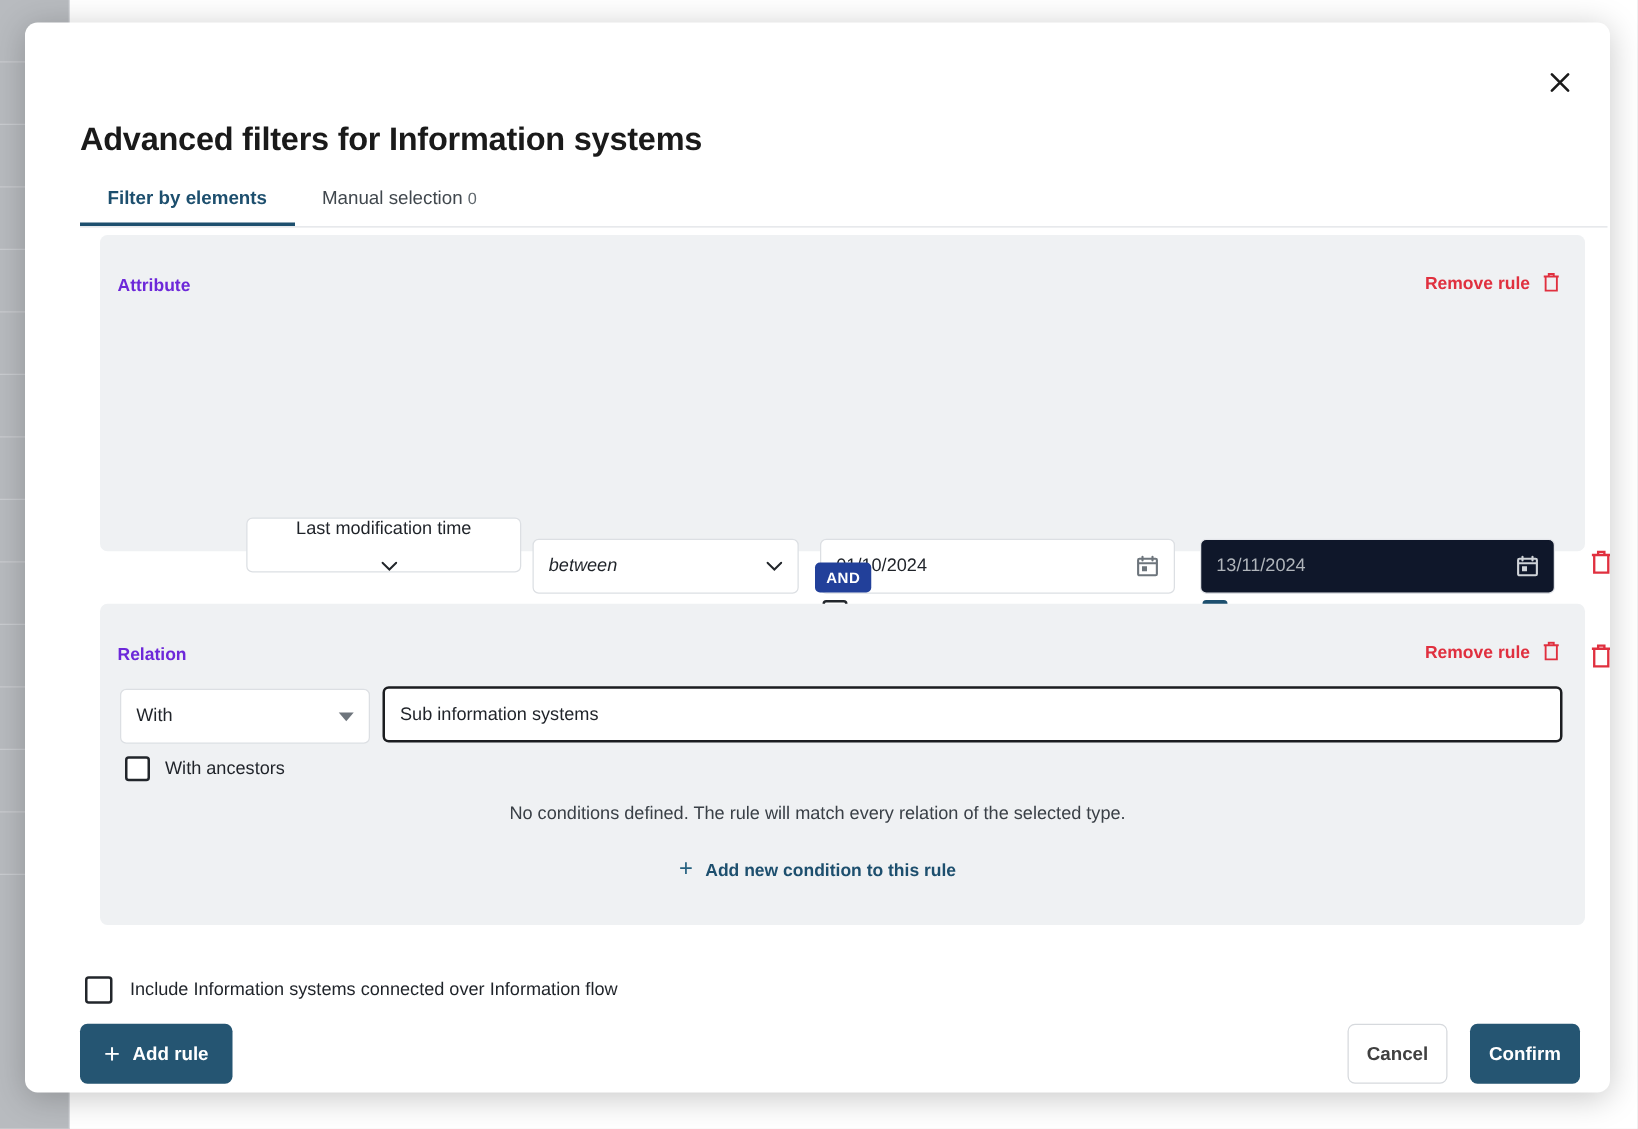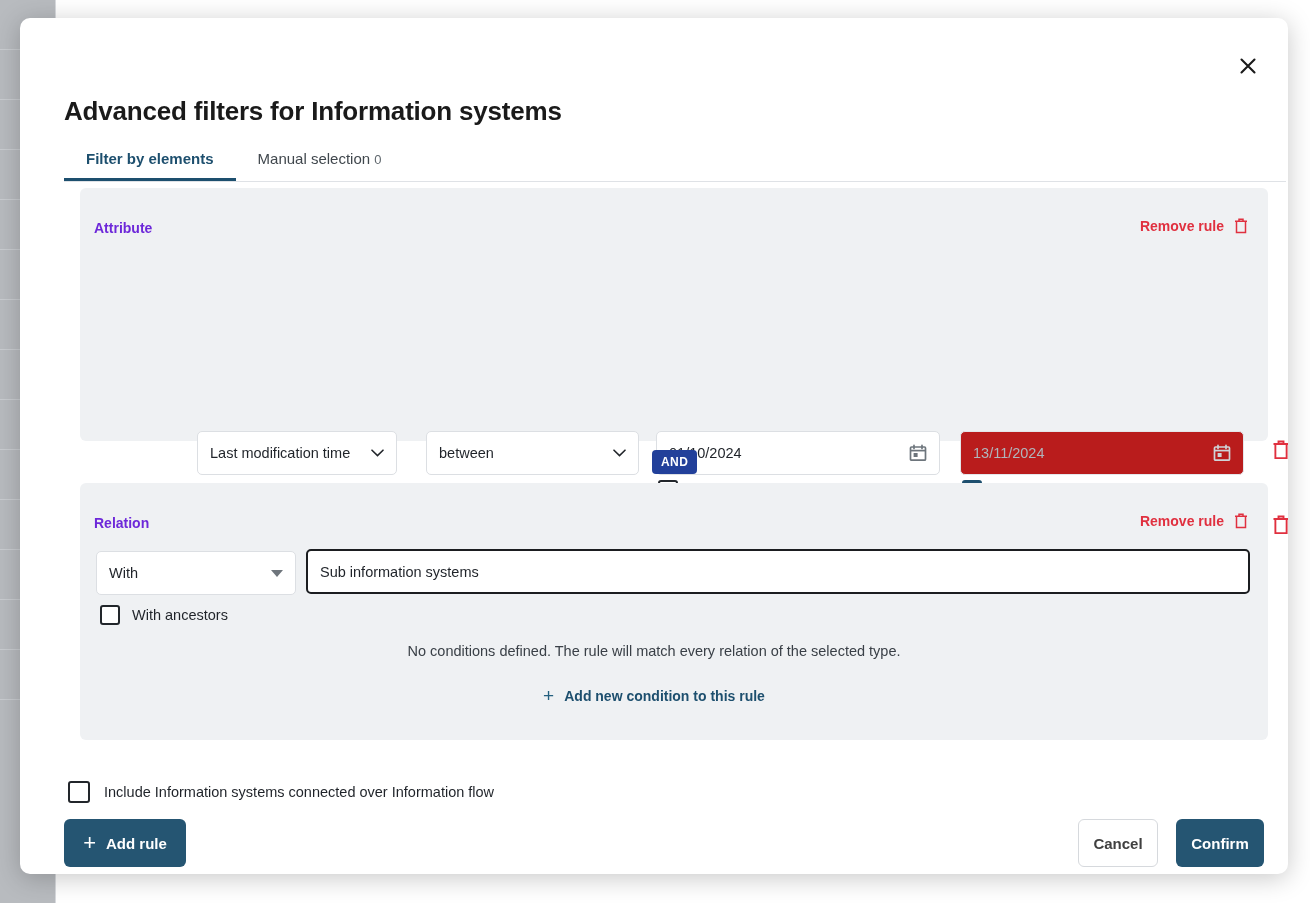--- a/index.html
+++ b/index.html
@@ -174,21 +174,21 @@
     border: 1px solid #dcdfe3;
     border-radius: 5px;
     display: flex;
     align-items: center;
     padding: 0 12px;
     font-size: 14.5px;
     color: #1f2329;
     position: relative;
   }
   .textfield.disabled {
-    background: #b91c1c;
+    background: #0f172a;
     border-color: #e4e6ea;
     color: #adb2b9;
     gap: 22px;
   }
   .textfield .tval { flex: 1; }
   .textfield.disabled .tval { color: #b0b5bb; }
 
   
   .cbrow {
     display: flex;
@@ -372,22 +372,22 @@
   }
   #confirm-btn {
     position: absolute;
     left: 1156px;
     top: 801px;
     width: 88px;
     height: 48px;
   }
 
   
-  #attr-sel-field  { position:absolute; left:117px; top:243px; width:200px; }
-  #attr-sel-op     { position:absolute; left:346px; top:243px; width:213px; }
+  #attr-sel-field  { position:absolute; left:117px; top:226px; width:220px;flex-direction:column; }
+  #attr-sel-op     { position:absolute; left:346px; top:243px; width:213px;font-style:italic; }
   #attr-date-from  { position:absolute; left:576px; top:243px; width:284px; }
   #attr-date-to    { position:absolute; left:880px; top:243px; width:284px; }
   #attr-today-from { position:absolute; left:578px; top:292px; }
   #attr-today-to   { position:absolute; left:882px; top:292px; }
   #attr-del-1      { position:absolute; left:1192px; top:252px; }
   #or-badge-1      { position:absolute; left:76px;  top:328px; }
   #attr2-sel-field { position:absolute; left:117px; top:318px; width:220px; }
   #attr2-sel-op    { position:absolute; left:346px; top:318px; width:220px; }
   #attr2-value     { position:absolute; left:576px; top:318px; width:588px; }
   #attr-del-2      { position:absolute; left:1192px; top:327px; }

